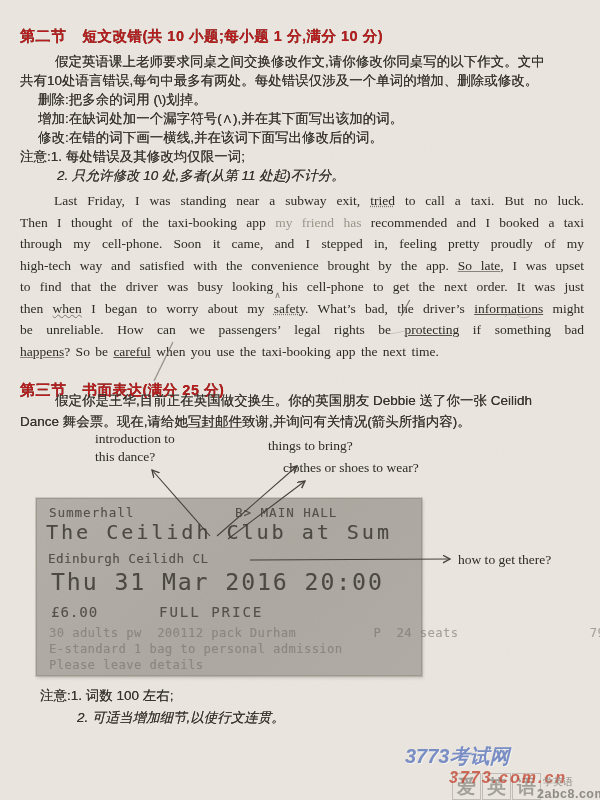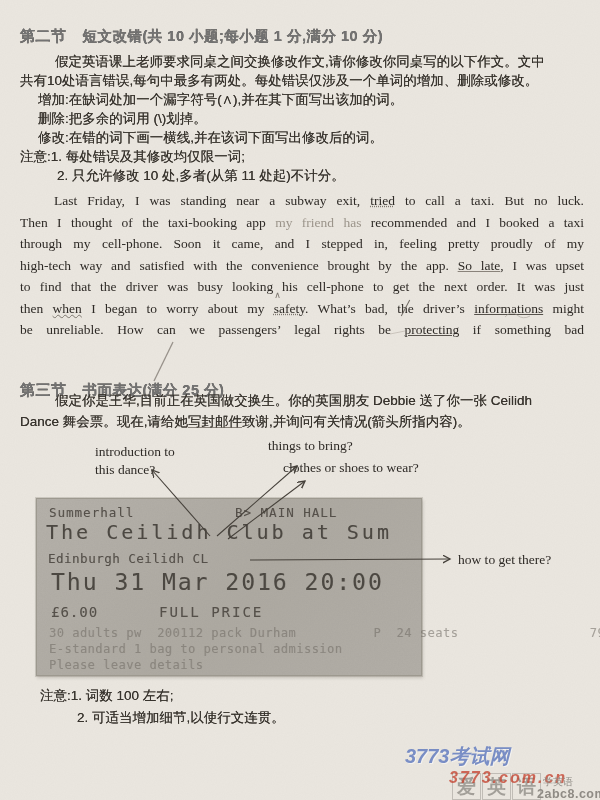--- a/index.html
+++ b/index.html
@@ -7,26 +7,26 @@
     position:relative;width:600px;height:800px;margin:0 auto;
     background:#ebe7e0;overflow:hidden;
     font-family:"Liberation Sans",sans-serif;color:#35312c;
   }
   .noise{position:absolute;left:0;top:0;width:600px;height:800px;z-index:1;pointer-events:none;}
   .layer{position:absolute;z-index:3;}
 
   
   .cn{font-family:"Liberation Sans",sans-serif;color:#37332d;font-size:13.5px;line-height:19px;
       text-shadow:0 0 .4px #4a453f;}
-  .head{font-weight:bold;font-size:14.5px;color:#737373;letter-spacing:.5px;}
+  .head{font-weight:bold;font-size:14.5px;color:#b91c1c;letter-spacing:.5px;}
   .head .sec-label{margin-right:16px;font-size:15px;}
   .tline{white-space:nowrap;}
   .ind-para{padding-left:35px;}
   .ind-list{padding-left:18px;}
-  .ind-note2{padding-left:37px;}
+  .ind-note2{padding-left:37px;font-style:italic;}
 
   
   .en{font-family:"Liberation Serif",serif;color:#2e2a26;font-size:13.5px;line-height:21.5px;
       word-spacing:2px;}
   .en .tline{white-space:normal;}
   .just{text-align:justify;text-align-last:justify;}
   .firstline{text-indent:34px;}
   .m-u-dark{text-decoration:underline;text-decoration-color:#57524c;text-decoration-thickness:1.2px;}
   .m-u-dot{text-decoration:underline dotted;text-decoration-color:#7d776f;}
   .m-u-wavy{text-decoration:underline wavy;text-decoration-color:#7d776f;text-decoration-thickness:1px;}
@@ -94,47 +94,48 @@
     <rect width="600" height="800" filter="url(#grain)"></rect>
   </svg>
 
   <div class="layer head cn" style="left:20px;top:26px;">
     <span class="sec-label">第二节</span><span>短文改错(共 10 小题;每小题 1 分,满分 10 分)</span>
   </div>
 
   <div class="layer cn" style="left:20px;top:52px;width:566px;">
       <div class="tline ind-para"><span>假定英语课上老师要求同桌之间交换修改作文,请你修改你同桌写的以下作文。文中</span></div>
       <div class="tline "><span>共有10处语言错误,每句中最多有两处。每处错误仅涉及一个单词的增加、删除或修改。</span></div>
+      <div class="tline ind-list"><span>删除:把多余的词用 (\)划掉。</span></div>
       <div class="tline ind-list"><span>增加:在缺词处加一个漏字符号(∧),并在其下面写出该加的词。</span></div>
-      <div class="tline ind-list"><span>删除:把多余的词用 (\)划掉。</span></div>
       <div class="tline ind-list"><span>修改:在错的词下画一横线,并在该词下面写出修改后的词。</span></div>
       <div class="tline "><span>注意:1. 每处错误及其修改均仅限一词;</span></div>
       <div class="tline ind-note2"><span>2. 只允许修改 10 处,多者(从第 11 处起)不计分。</span></div>
     </div>
 
   <div class="layer en" style="left:20px;top:190px;width:564px;">
       <div class="tline just firstline"><span>Last Friday, I was standing near a subway exit, </span><span class="m-u-dot">tried</span><span> to call a taxi.  But no luck.</span></div>
       <div class="tline just"><span>Then I thought of the taxi-booking app </span><span class="m-faded">my friend has</span><span> recommended and I booked a taxi</span></div>
       <div class="tline just"><span>through my cell-phone.  Soon it came, and I stepped in, feeling pretty proudly of my</span></div>
       <div class="tline just"><span>high-tech way and satisfied with the convenience brought by the app.  </span><span class="m-u-pencil">So late</span><span>, I was upset</span></div>
       <div class="tline just"><span>to find that the driver was busy looking</span><span class="m-caret">∧</span><span>his cell-phone to get the next order.  It was just</span></div>
       <div class="tline just"><span>then </span><span class="m-u-wavy">when</span><span> I began to worry about my </span><span class="m-u-dot">safety</span><span>.  What’s bad, </span><span class="m-slash">the</span><span> driver’s </span><span class="m-u-dark">informations</span><span> might</span></div>
       <div class="tline just"><span>be unreliable.  How can we passengers’ legal rights be </span><span class="m-u-dark">protecting</span><span> if something bad</span></div>
+      <div class="tline "><span class="m-u-pencil">happens</span><span>? So be </span><span class="m-u-dark">careful</span><span> when you use the taxi-booking app the next time.</span></div>
     </div>
 
   <div class="layer head cn" style="left:20px;top:380px;">
     <span class="sec-label">第三节</span><span>书面表达(满分 25 分)</span>
   </div>
 
   <div class="layer cn" style="left:20px;top:391px;width:566px;line-height:20.5px;">
       <div class="tline ind-para"><span>假定你是王华,目前正在英国做交换生。你的英国朋友 Debbie 送了你一张 Ceilidh</span></div>
       <div class="tline "><span>Dance 舞会票。现在,请给她</span><span class="m-u-pencil">写封邮件</span><span>致谢,并询问有关情况(箭头所指内容)。</span></div>
     </div>
 
-  <div class="layer prompt" style="left:95px;top:443px;">
+  <div class="layer prompt" style="left:95px;top:430px;">
       <div class="tline "><span>introduction to</span></div>
       <div class="tline "><span>this dance?</span></div>
     </div>
   <div class="layer prompt" style="left:268px;top:437px;">things to bring?</div>
   <div class="layer prompt" style="left:283px;top:459px;">clothes or shoes to wear?</div>
   <div class="layer prompt" style="left:458px;top:551px;">how to get there?</div>
 
   <div class="ticket">
     <svg class="tnoise" width="384" height="176">
       <filter id="tgrain">

